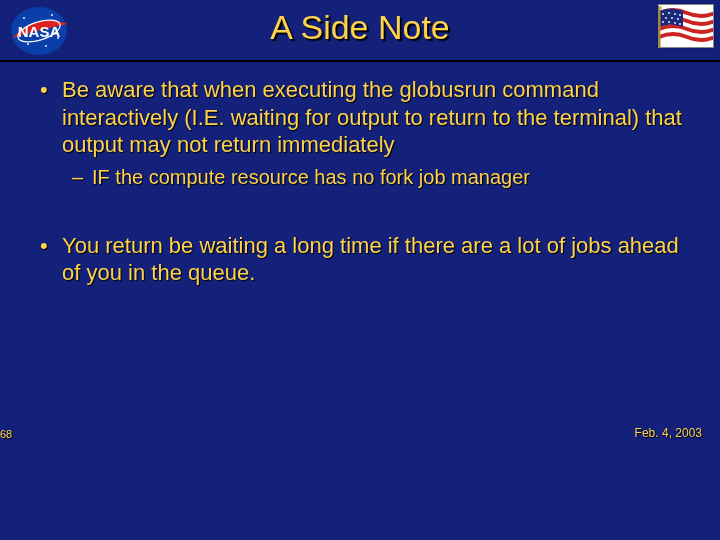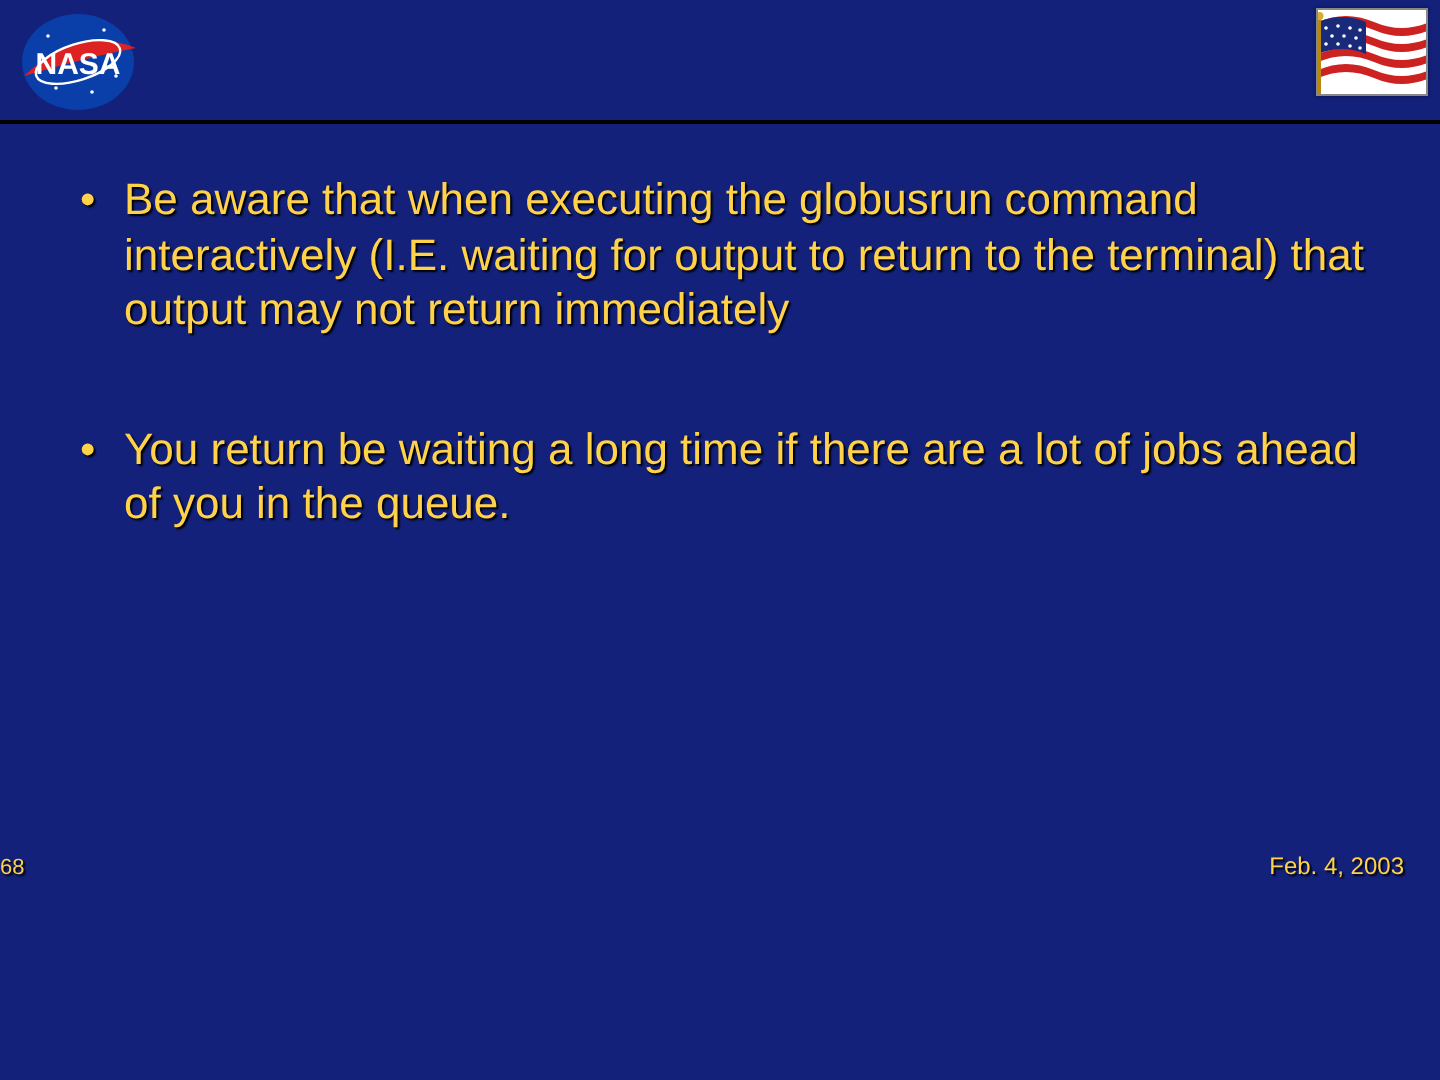--- a/index.html
+++ b/index.html
@@ -42,21 +42,21 @@
   .title {
     text-align: center;
     font-family: Verdana, sans-serif;
     font-size: 34px;
     color: #ffd24a;
     text-shadow: 2px 2px 1px #000;
     padding-top: 8px;
     font-weight: 400;
   }
   .content {
-    padding: 24px 36px 0 36px;
+    padding: 14px 36px 0 36px;
   }
   ul.level1 {
     list-style: none;
   }
   ul.level1 > li {
     position: relative;
     padding-left: 26px;
     font-size: 22px;
     line-height: 1.25;
     color: #ffd24a;
@@ -122,20 +122,21 @@
         <path d="M6 34 Q33 8 62 20 Q40 24 6 34 Z" fill="#d22"></path>
         <ellipse cx="33" cy="27" rx="22" ry="9" fill="none" stroke="#fff" stroke-width="1.2" transform="rotate(-18 33 27)"></ellipse>
         <text x="33" y="33" text-anchor="middle" font-family="Arial Black, Arial" font-size="15" font-weight="900" fill="#fff">NASA</text>
         <circle cx="18" cy="14" r="0.9" fill="#fff"></circle>
         <circle cx="46" cy="11" r="0.9" fill="#fff"></circle>
         <circle cx="52" cy="34" r="0.9" fill="#fff"></circle>
         <circle cx="22" cy="40" r="0.9" fill="#fff"></circle>
         <circle cx="40" cy="42" r="0.9" fill="#fff"></circle>
       </svg>
     </div>
+    <h1 class="title">A Side Note</h1>
     <div class="flag-box">
       <svg viewBox="0 0 56 44" width="56" height="44" preserveAspectRatio="none">
         <path d="M0 6 Q14 0 28 6 T56 6 L56 38 Q42 44 28 38 T0 38 Z" fill="#fff"></path>
         <path d="M0 6 Q14 0 28 6 T56 6 L56 10 Q42 16 28 10 T0 10 Z" fill="#c22"></path>
         <path d="M0 14 Q14 8 28 14 T56 14 L56 18 Q42 24 28 18 T0 18 Z" fill="#c22"></path>
         <path d="M0 22 Q14 16 28 22 T56 22 L56 26 Q42 32 28 26 T0 26 Z" fill="#c22"></path>
         <path d="M0 30 Q14 24 28 30 T56 30 L56 34 Q42 40 28 34 T0 34 Z" fill="#c22"></path>
         <path d="M0 6 Q12 1 24 6 L24 22 Q12 17 0 22 Z" fill="#1a2a7a"></path>
         <g fill="#fff">
           <circle cx="4" cy="9" r="0.9"></circle>
@@ -153,20 +154,25 @@
         <rect x="0" y="4" width="1.5" height="40" fill="#b8860b"></rect>
         <circle cx="0.75" cy="3" r="2" fill="#d4af37"></circle>
       </svg>
     </div>
   </div>
 
   <div class="content">
     <ul class="level1">
       <li>
         <span>Be aware that when executing the globusrun command interactively (I.E. waiting for output to return to the terminal) that output may not return immediately</span>
+        <ul class="level2">
+          <li>
+            <span>IF the compute resource has no fork job manager</span>
+          </li>
+        </ul>
       </li>
     </ul>
     <div class="gap"></div>
     <ul class="level1">
       <li>
         <span>You return be waiting a long time if there are a lot of jobs ahead of you in the queue.</span>
       </li>
     </ul>
   </div>
 

